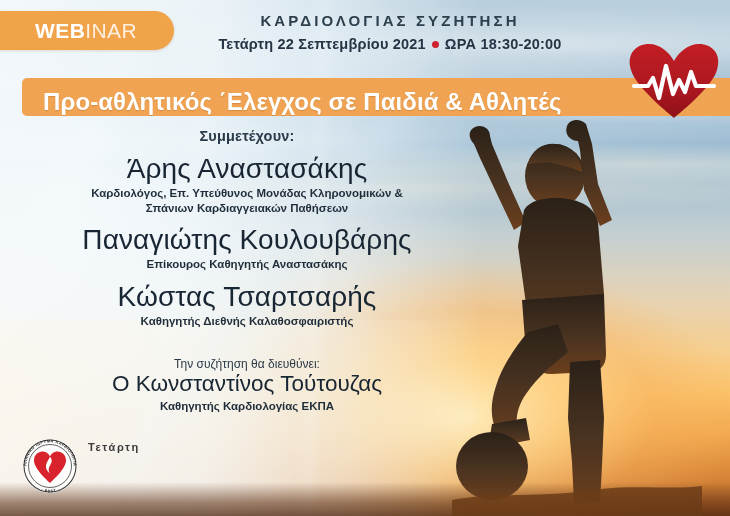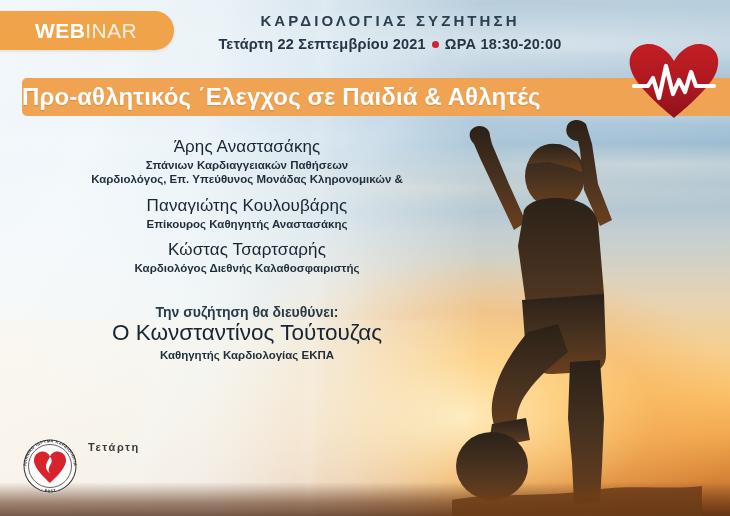--- a/index.html
+++ b/index.html
@@ -189,21 +189,22 @@
   
   .title-banner {
     position: absolute;
     left: 22px;
     top: 78px;
     right: 0;
     height: 38px;
     background: #f0a453;
     border-radius: 5px 0 0 5px;
     display: flex;
-    align-items: center;
+    align-items: flex-end;
+    padding-left: 21px;
     box-sizing: border-box;
   }
   .title-banner .title-text {
     color: #ffffff;
     font-size: 24px;
     font-weight: 700;
     font-family: "Liberation Sans", sans-serif;
     letter-spacing: 0.1px;
     white-space: nowrap;
     text-shadow: 0 1px 1px rgba(150,85,25,0.30);
@@ -232,41 +233,41 @@
     font-size: 14.5px;
     font-weight: 700;
     font-family: "Liberation Sans", sans-serif;
     letter-spacing: 0.2px;
   }
   .speaker {
     margin-top: 9px;
   }
   .speaker-name {
     color: #182533;
-    font-size: 17px;
+    font-size: 28px;
     font-weight: 400;
     font-family: "Liberation Sans", sans-serif;
     letter-spacing: 0.1px;
     line-height: 1.12;
   }
   .speaker-role {
     color: #1f2d3a;
     font-size: 11.5px;
     font-weight: 700;
     font-family: "Liberation Sans", sans-serif;
     line-height: 1.25;
     margin-top: 2px;
   }
   .speaker-role span { display: block; }
 
   .moderator-block { margin-top: 28px; }
   .moderator-label {
     color: #2a3a48;
-    font-size: 14px;
-    font-weight: 700;
+    font-size: 12px;
+    font-weight: 400;
     font-family: "Liberation Sans", sans-serif;
   }
   .moderator-name {
     color: #182533;
     font-size: 22.5px;
     font-weight: 400;
     font-family: "Liberation Sans", sans-serif;
   }
   .moderator-role {
     margin-top: 3px;
@@ -385,40 +386,41 @@
           <stop offset="100%" stop-color="#8e1019"></stop>
         </linearGradient>
       </defs>
       <path d="M48,76 C46,74 10,46 5,28 C0,12 10,2 23,2 C34,2 43,10 48,19 C53,10 62,2 73,2 C86,2 96,12 91,28 C86,46 50,74 48,76 Z" fill="url(#heartGrad)"></path>
       <polyline points="8,44 22,44 27,36 33,56 40,24 47,52 53,38 59,50 65,30 70,44 88,44" fill="none" stroke="#ffffff" stroke-width="4.2" stroke-linecap="round" stroke-linejoin="round"></polyline>
     </svg>
   </div>
 
   <div class="content-col">
 
+    <div class="lead-label">Συμμετέχουν:</div>
 
     <div class="speaker">
       <div class="speaker-name">Άρης Αναστασάκης</div>
       <div class="speaker-role">
+        <span>Καρδιολόγος, Επ. Υπεύθυνος Μονάδας Κληρονομικών &amp;</span>
         <span>Σπάνιων Καρδιαγγειακών Παθήσεων</span>
-        <span>Καρδιολόγος, Επ. Υπεύθυνος Μονάδας Κληρονομικών &amp;</span>
       </div>
     </div>
 
     <div class="speaker">
       <div class="speaker-name">Παναγιώτης Κουλουβάρης</div>
       <div class="speaker-role">
         <span>Επίκουρος Καθηγητής Αναστασάκης</span>
       </div>
     </div>
 
     <div class="speaker">
       <div class="speaker-name">Κώστας Τσαρτσαρής</div>
       <div class="speaker-role">
-        <span>Καρδιολόγος Διεθνής Καλαθοσφαιριστής</span>
+        <span>Καθηγητής Διεθνής Καλαθοσφαιριστής</span>
       </div>
     </div>
 
     <div class="moderator-block">
       <div class="moderator-label">Την συζήτηση θα διευθύνει:</div>
       <div class="moderator-name">Ο Κωνσταντίνος Τούτουζας</div>
       <div class="moderator-role">Καθηγητής Καρδιολογίας ΕΚΠΑ</div>
     </div>
 
   </div>

